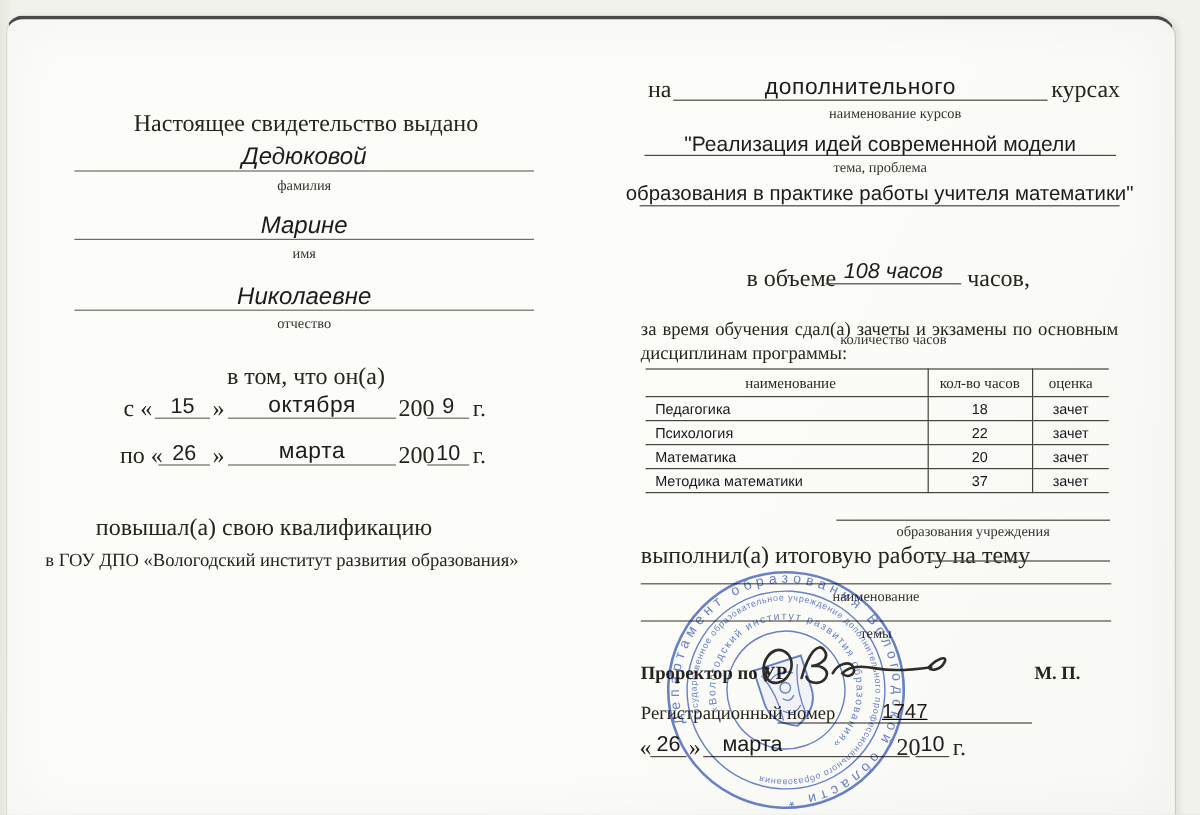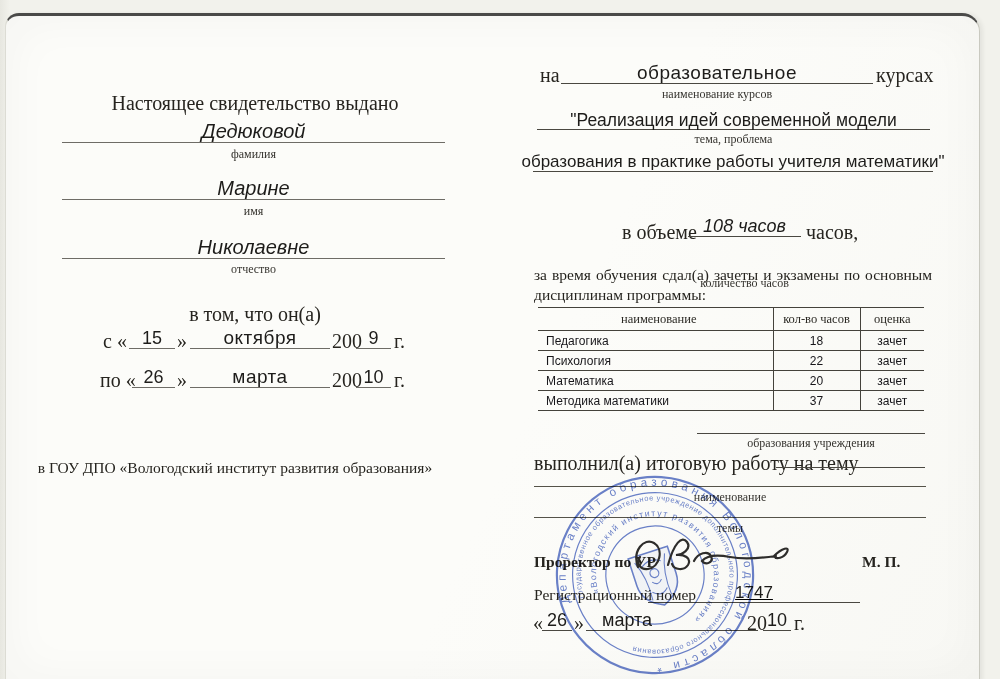--- a/index.html
+++ b/index.html
@@ -100,28 +100,29 @@
   <span class="pr" style="left:177px;top:369px;">»</span>
   <div class="blank" style="left:190px;top:360px;width:140px;height:27px;">
     <span class="fill big">марта</span>
   </div>
   <span class="pr" style="left:332px;top:369px;">200</span>
   <div class="blank" style="left:356px;top:360px;width:35px;height:27px;">
     <span class="fill date">10</span>
   </div>
   <span class="pr" style="left:394px;top:369px;">г.</span>
 
+  <div class="pr ctr" style="left:25px;top:429px;width:390px;">повышал(а) свою квалификацию</div>
   <div class="pr-s ctr" style="left:35px;top:459px;width:400px;">в ГОУ ДПО «Вологодский институт развития образования»</div>
 
   <span class="pr" style="left:540px;top:64px;">на</span>
   <div class="blank dark" style="left:561px;top:56px;width:312px;height:27px;">
-    <span class="fill big">образовательное</span>
+    <span class="fill big">дополнительного</span>
   </div>
   <span class="pr" style="left:876px;top:64px;">курсах</span>
-  <div class="lbl" style="left:561px;top:87px;width:312px;font-family:Liberation Serif, serif;">наименование курсов</div>
+  <div class="lbl" style="left:590px;top:87px;width:312px;font-family:Liberation Serif, serif;">наименование курсов</div>
 
   <div class="blank dark" style="left:537px;top:101px;width:393px;height:28px;">
     <span class="fill" style="font-size:17.5px;">"Реализация идей современной модели</span>
   </div>
   <div class="lbl" style="left:537px;top:132px;width:393px;">тема, проблема</div>
   <div class="blank dark" style="left:533px;top:142px;width:400px;height:29px;">
     <span class="fill" style="font-size:17px;">образования в практике работы учителя математики"</span>
   </div>
 
   <span class="pr" style="left:622px;top:221px;">в объеме</span>

